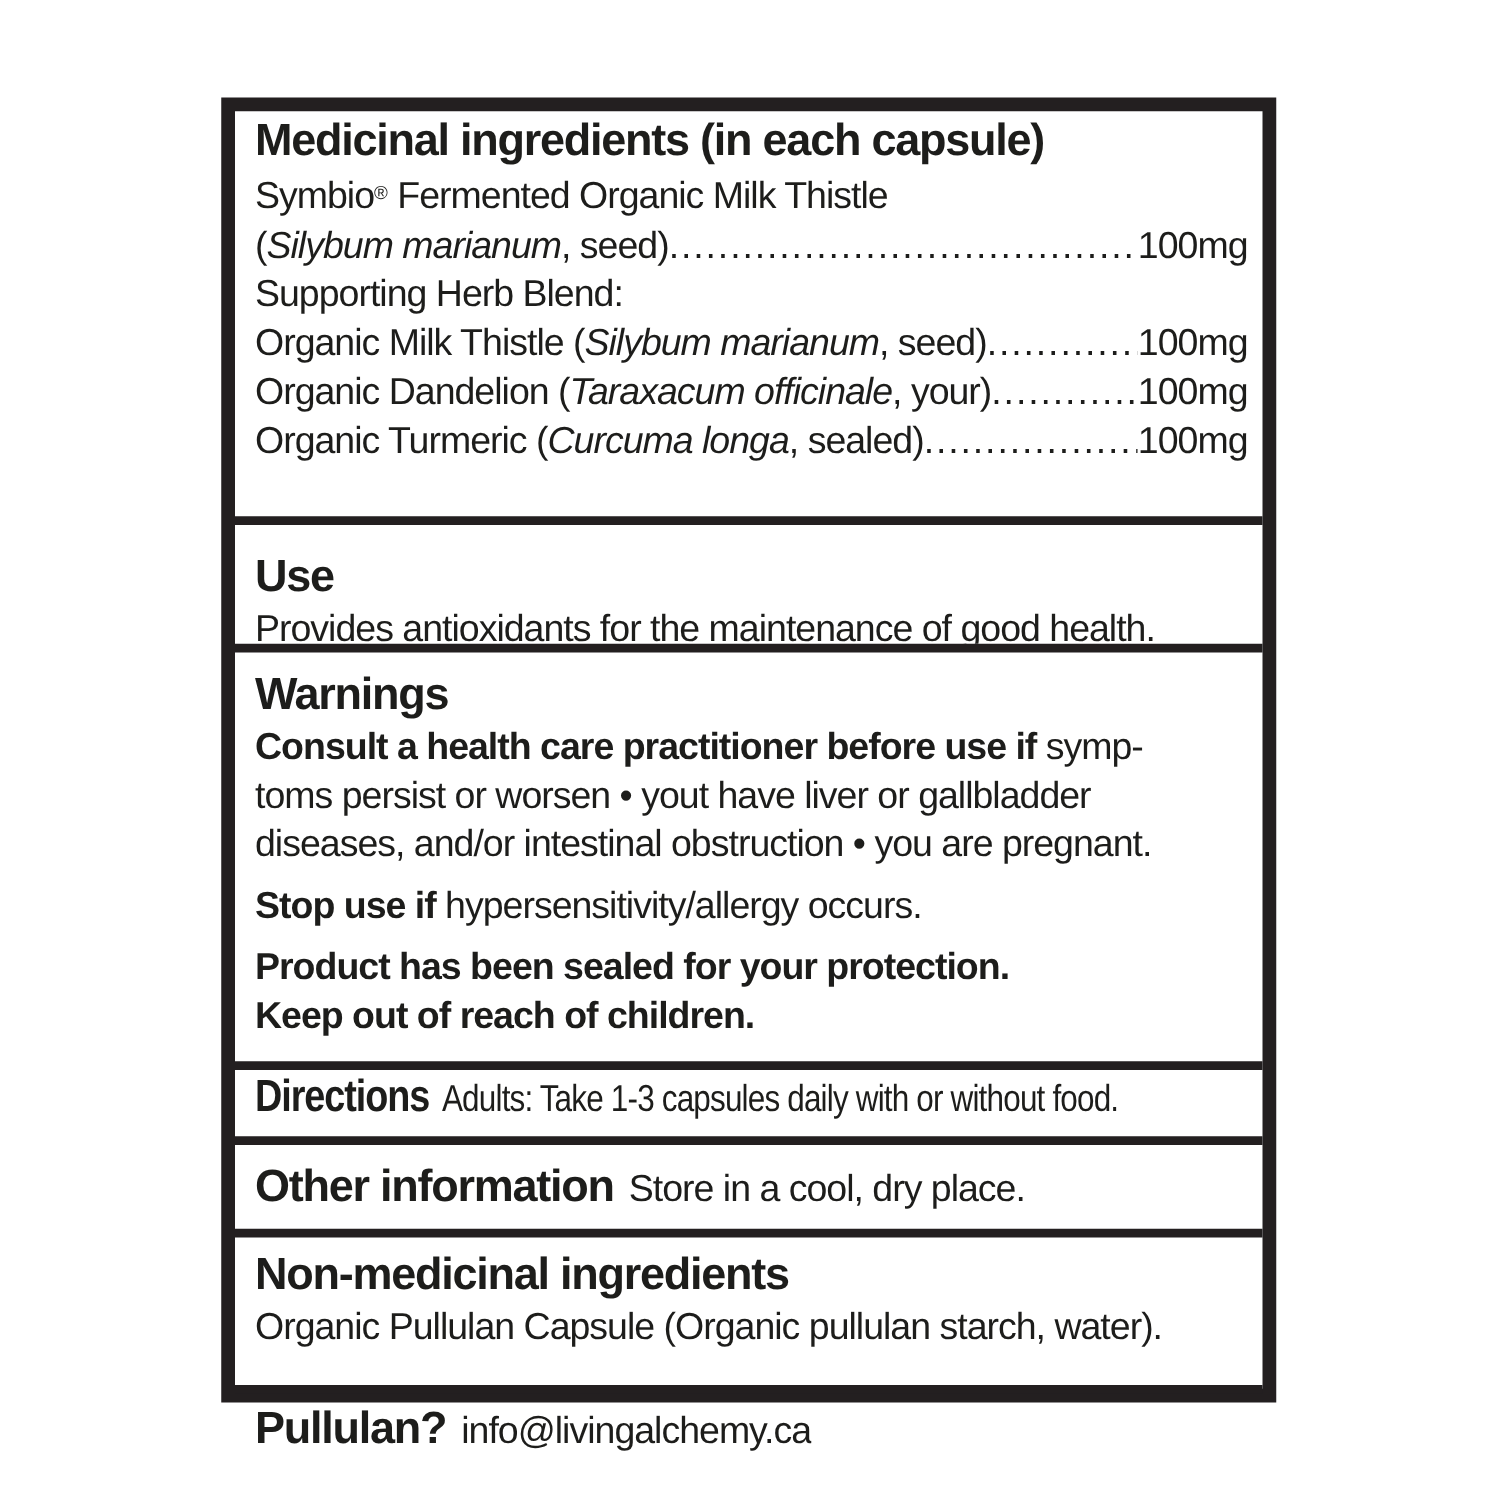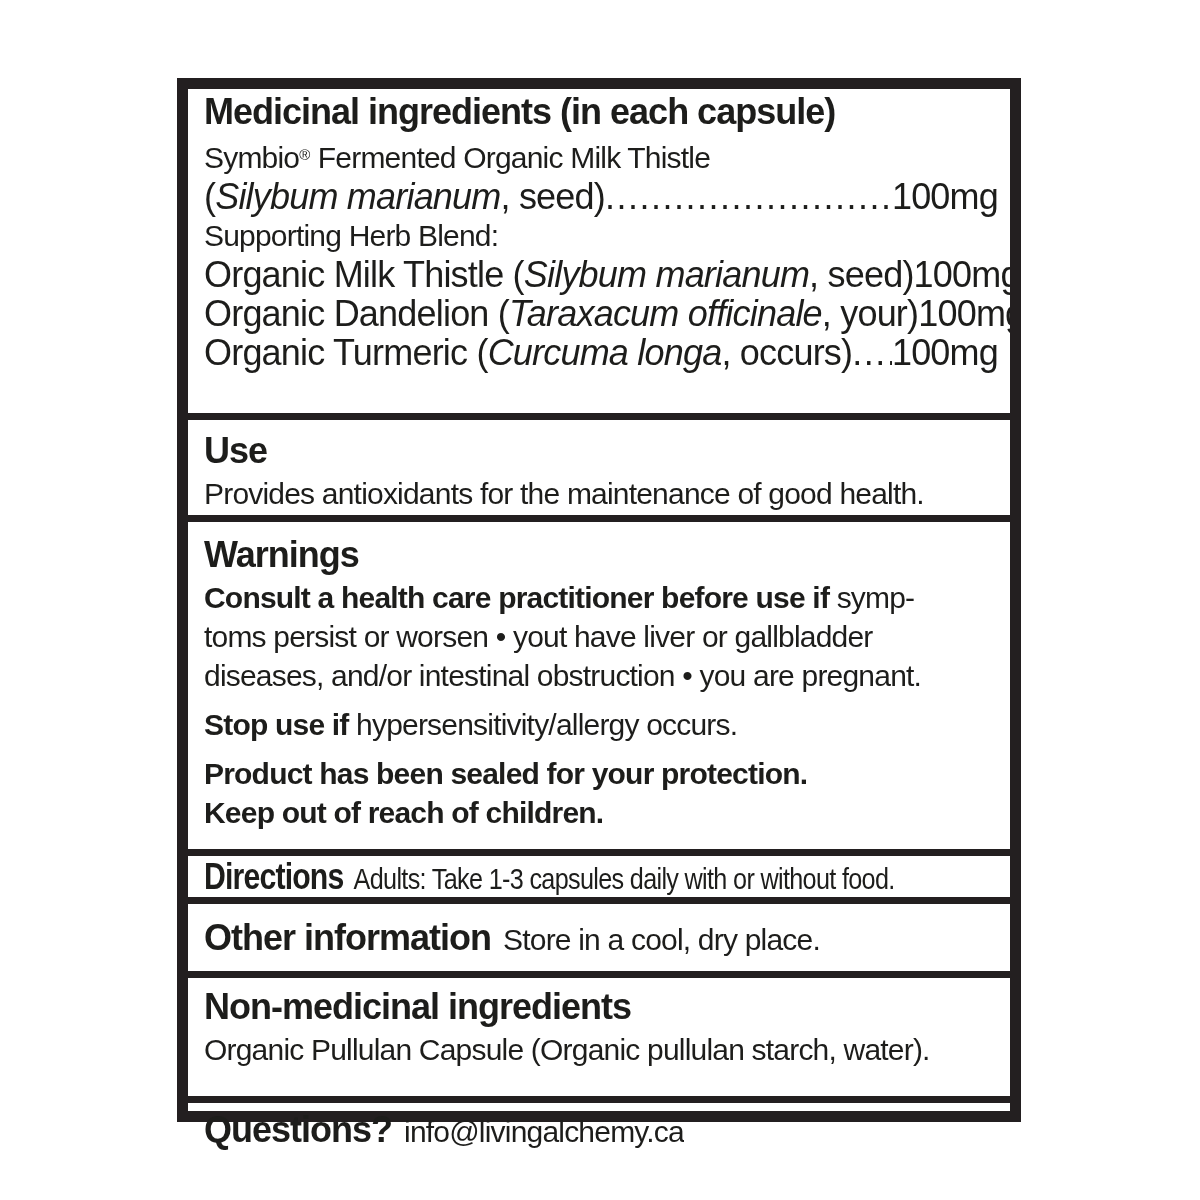--- a/index.html
+++ b/index.html
@@ -60,39 +60,39 @@
     line-height: 39px;
     white-space: nowrap;
   }
   .seg-b { font-weight: bold; }
   .seg-i { font-style: italic; }
   .seg-sup { font-size: 0.5em; vertical-align: 0.5em; letter-spacing: 0; }
   
   .ing-row {
     display: flex;
     align-items: baseline;
-    font-size: 36px;
+    font-size: 30px;
     letter-spacing: -0.8px;
     line-height: 39px;
   }
   .ing-name { white-space: nowrap; flex: 0 0 auto; }
   .leader {
     flex: 1 1 auto;
     min-width: 0;
     overflow: hidden;
     white-space: nowrap;
     letter-spacing: 1.5px;
     text-align: left;
   }
   .amount { white-space: nowrap; flex: 0 0 auto; }
   
   .sec-medicinal { height: 324px; padding-top: 0; }
-  .sec-use       { height: 95px;  padding-top: 8px; }
+  .sec-use       { height: 95px;  padding-top: 18px; }
   .sec-warnings  { height: 327px; padding-top: 10px; }
-  .sec-directions{ height: 41px;  display: flex; align-items: flex-start; border-radius: 19px; }
+  .sec-directions{ height: 53px;  display: flex; align-items: flex-start; border-radius: 19px; }
   .sec-other     { height: 67px;  display: flex; align-items: center; }
   .sec-nonmed    { height: 118px;  padding-top: 6px; }
   .sec-questions { height: 54px;  display: flex; align-items: center; }
   .p-gap { margin-top: 10px; }
   .inline-row { display: flex; align-items: baseline; overflow: hidden; }
   .inline-gap { margin-left: 12px; }
   .squeeze {
     transform: scaleX(0.84);
     transform-origin: 0 50%;
     width: 119%;
@@ -118,21 +118,21 @@
         <span class="ing-name"><span>Organic Milk Thistle (</span><span class="seg-i">Silybum marianum</span><span>, seed)</span></span>
         <span class="leader">........................................................................................................................</span>
         <span class="amount">100mg</span>
       </div>
       <div class="ing-row">
         <span class="ing-name"><span>Organic Dandelion (</span><span class="seg-i">Taraxacum officinale</span><span>, your)</span></span>
         <span class="leader">........................................................................................................................</span>
         <span class="amount">100mg</span>
       </div>
       <div class="ing-row">
-        <span class="ing-name"><span>Organic Turmeric (</span><span class="seg-i">Curcuma longa</span><span>, occurs) </span></span>
+        <span class="ing-name"><span>Organic Turmeric (</span><span class="seg-i">Curcuma longa</span><span>, sealed) </span></span>
         <span class="leader">........................................................................................................................</span>
         <span class="amount">100mg</span>
       </div>
     </div>
 
     <div class="divider"></div>
 
     <div class="section sec-use">
       <div class="h-line">Use</div>
       <div class="line">Provides antioxidants for the maintenance of good health.</div>
@@ -172,19 +172,19 @@
 
     <div class="section sec-nonmed">
       <div class="h-line">Non-medicinal ingredients</div>
       <div class="line">Organic Pullulan Capsule (Organic pullulan starch, water).</div>
     </div>
 
     <div class="divider"></div>
 
     <div class="section sec-questions">
       <div class="inline-row">
-        <span class="h-inline">Questions?</span>
+        <span class="h-inline">Pullulan?</span>
         <span class="line inline-gap">info@livingalchemy.ca</span>
       </div>
     </div>
 
   </div>
 </div>
 
 </body></html>

